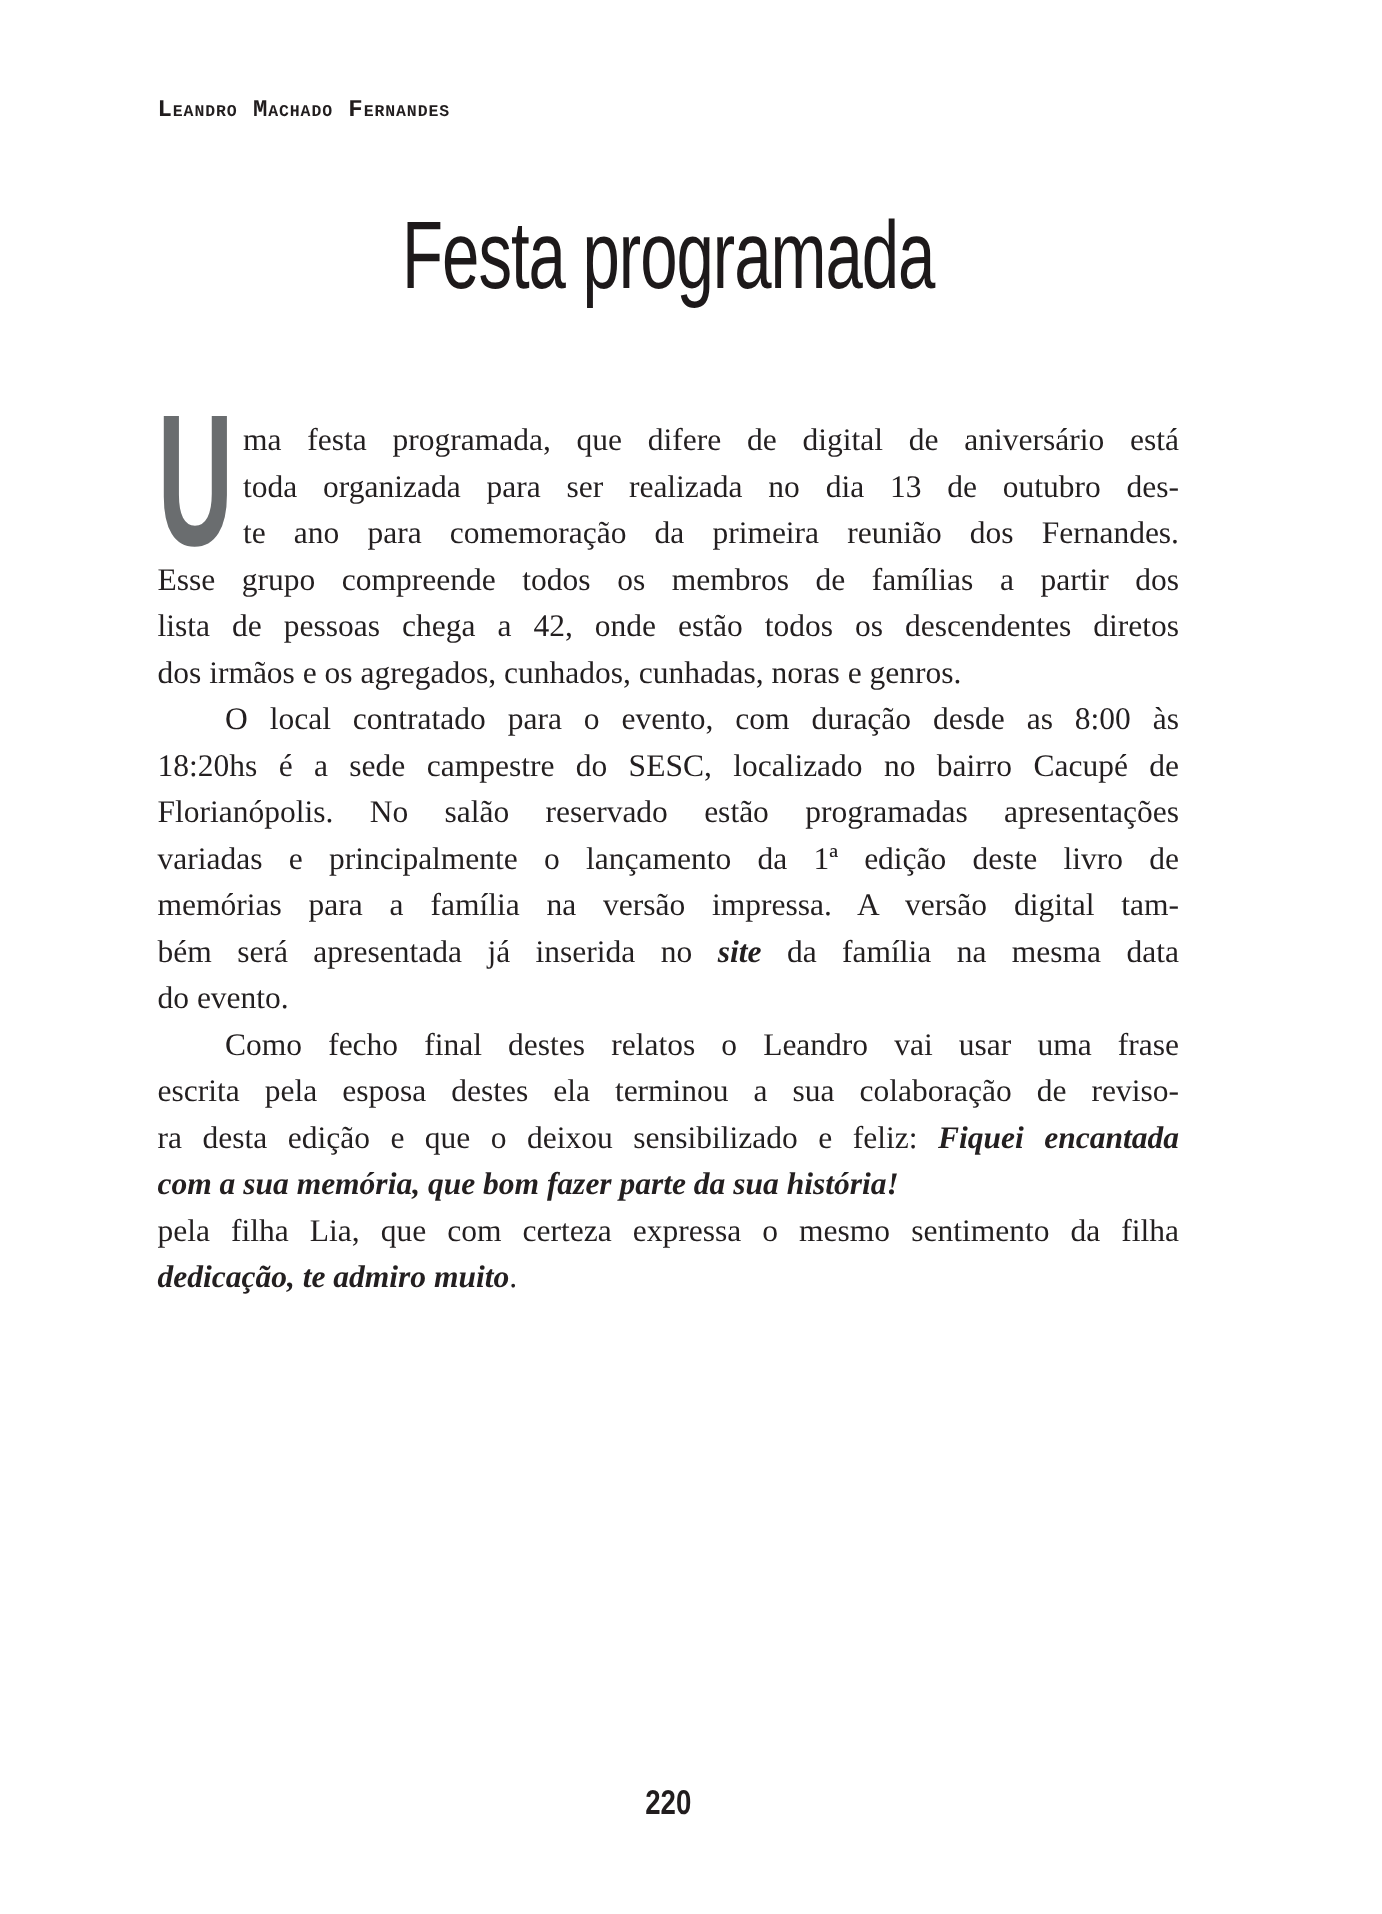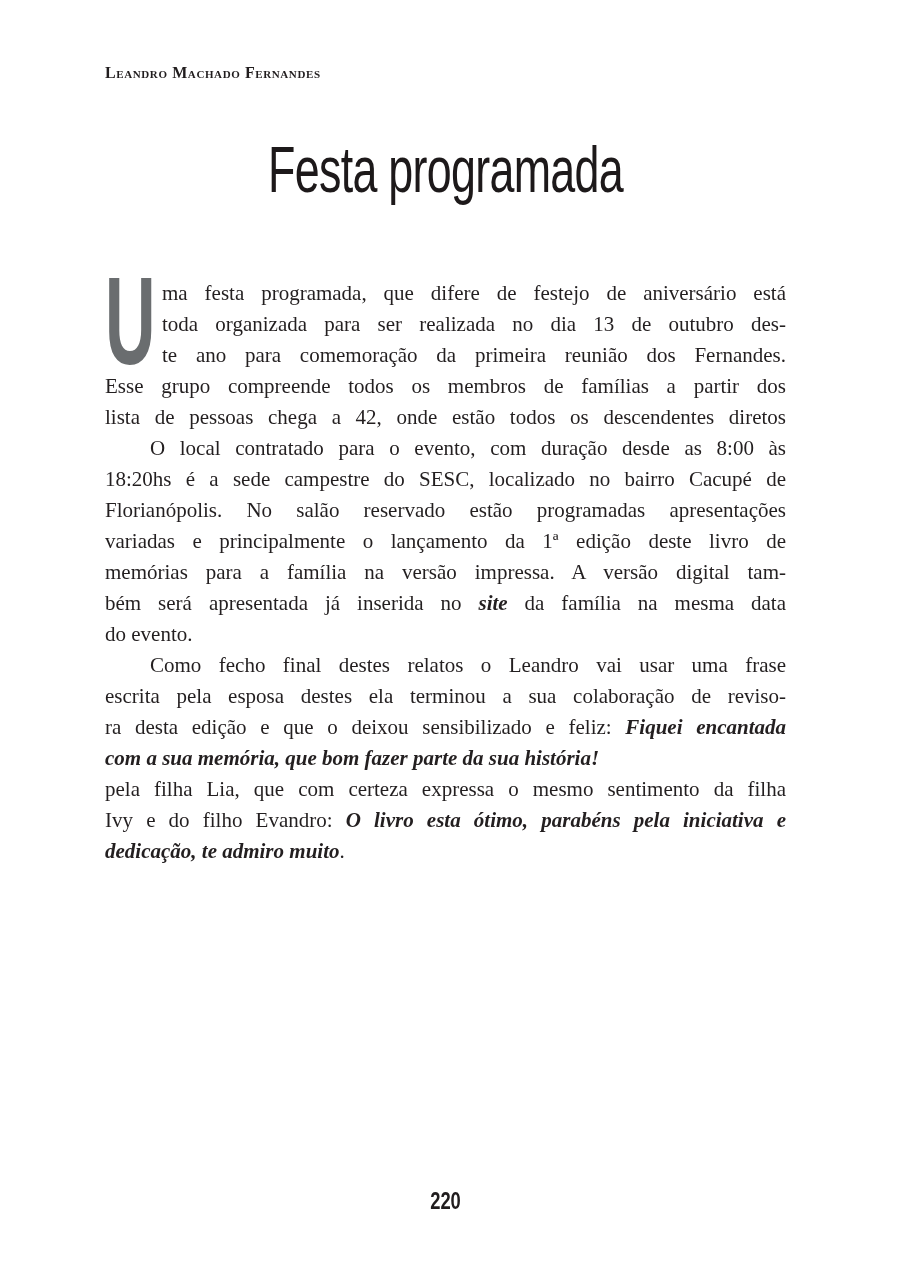--- a/index.html
+++ b/index.html
@@ -7,21 +7,21 @@
     position:relative;
     width:921px; height:1276px;
     margin:0 auto;
     background:#ffffff;
     overflow:hidden;
     color:#231f20;
   }
   .running-header {
     position:absolute;
     left:105px; top:64px;
-    font-family:Liberation Serif, serif;
+    font-family:Liberation Mono, monospace;
     font-size:16px;
     font-weight:600;
     font-variant:small-caps;
     letter-spacing:0.6px;
     color:#211d1e;
   }
   .chapter-title {
     position:absolute;
     left:105px; top:95px;
     width:681px;
@@ -91,43 +91,43 @@
 
   <div class="running-header">Leandro Machado Fernandes</div>
 
   <h1 class="chapter-title">Festa programada</h1>
 
   <div class="body-text" id="body-text">
       <div class="para">
         <div class="dropcap-float">
           <span class="dropcap-glyph" style="color: rgb(106, 109, 111);">U</span>
         </div>
-        <div class="line"><span>ma festa programada, que difere de festejo de aniversário está</span></div>
+        <div class="line"><span>ma festa programada, que difere de digital de aniversário está</span></div>
         <div class="line"><span>toda organizada para ser realizada no dia 13 de outubro des-</span></div>
         <div class="line"><span>te ano para comemoração da primeira reunião dos Fernandes.</span></div>
         <div class="line"><span>Esse grupo compreende todos os membros de famílias a partir dos</span></div>
         <div class="line"><span>lista de pessoas chega a 42, onde estão todos os descendentes diretos</span></div>
+        <div class="line last"><span>dos irmãos e os agregados, cunhados, cunhadas, noras e genros.</span></div>
       </div>
       <div class="para">
         <div class="line indent"><span>O local contratado para o evento, com duração desde as 8:00 às</span></div>
         <div class="line"><span>18:20hs é a sede campestre do SESC, localizado no bairro Cacupé de</span></div>
         <div class="line"><span>Florianópolis. No salão reservado estão programadas apresentações</span></div>
         <div class="line"><span>variadas e principalmente o lançamento da 1ª edição deste livro de</span></div>
         <div class="line"><span>memórias para a família na versão impressa. A versão digital tam-</span></div>
         <div class="line"><span>bém será apresentada já inserida no </span><span class="seg-italic">site</span><span> da família na mesma data</span></div>
         <div class="line last"><span>do evento.</span></div>
       </div>
       <div class="para">
         <div class="line indent"><span>Como fecho final destes relatos o Leandro vai usar uma frase</span></div>
         <div class="line"><span>escrita pela esposa destes ela terminou a sua colaboração de reviso-</span></div>
         <div class="line"><span>ra desta edição e que o deixou sensibilizado e feliz: </span><span class="seg-italic">Fiquei encantada</span></div>
         <div class="line last"><span class="seg-italic">com a sua memória, que bom fazer parte da sua história!</span></div>
       </div>
       <div class="para">
         <div class="line"><span>pela filha Lia, que com certeza expressa o mesmo sentimento da filha</span></div>
-        <div class="line"><span>Ivy e do filho Evandro: </span><span class="seg-italic">O livro esta ótimo, parabéns pela iniciativa e</span></div>
         <div class="line last"><span class="seg-italic">dedicação, te admiro muito</span><span>.</span></div>
       </div>
     </div>
 
   <div class="page-number">220</div>
 
 </div>
 
 </body></html>

